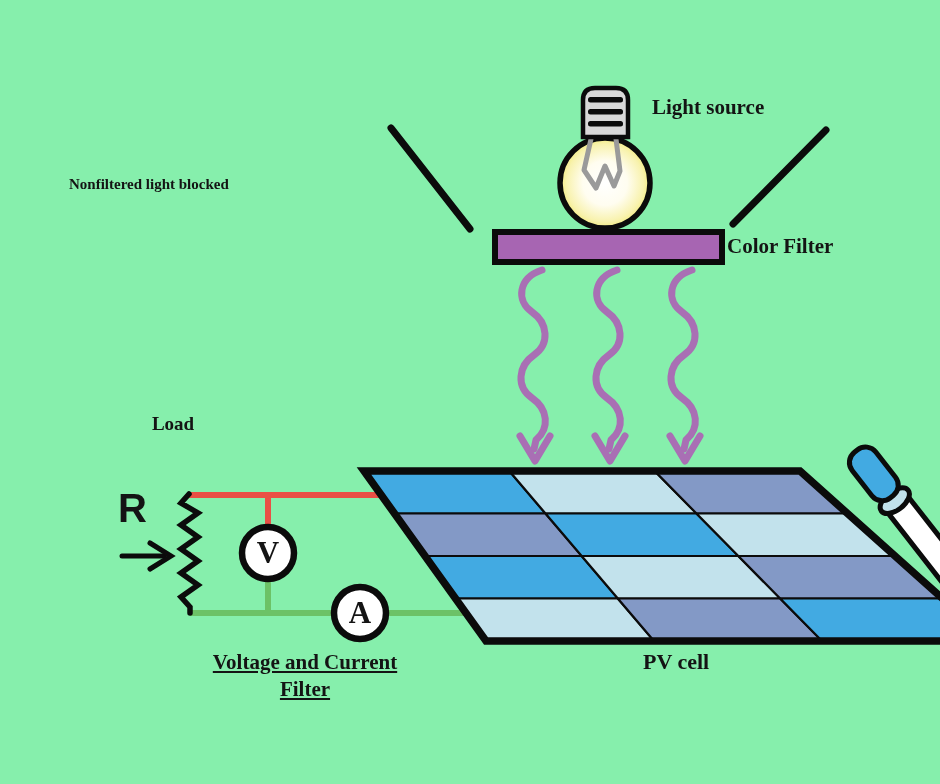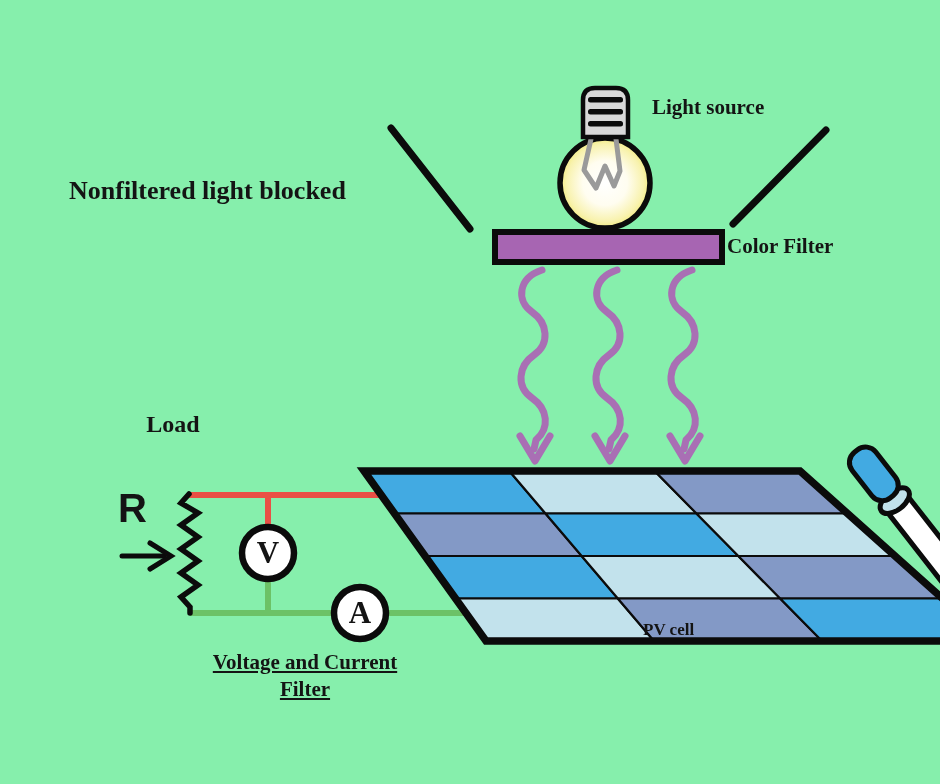--- a/index.html
+++ b/index.html
@@ -81,30 +81,30 @@
       <rect x="-13" y="64" width="26" height="130" fill="#ffffff" stroke="var(--ink)" stroke-width="5"></rect>
       <ellipse cx="0" cy="63" rx="17" ry="9.5" fill="var(--cell-pale)" stroke="var(--ink)" stroke-width="5"></ellipse>
       <rect x="-15" y="0" width="30" height="58" rx="13" fill="var(--cell-blue)" stroke="var(--ink)" stroke-width="5"></rect>
     </g>
 
     <circle cx="268" cy="553" r="26" fill="#ffffff" stroke="var(--ink)" stroke-width="6.5"></circle>
     <circle cx="360" cy="613" r="26" fill="#ffffff" stroke="var(--ink)" stroke-width="6.5"></circle>
   </svg>
 
   <div class="lbl" style="left:652px;top:95px;font-size:21px;">Light source</div>
-  <div class="lbl" style="left:69px;top:176px;font-size:26px;">Nonfiltered light blocked</div>
+  <div class="lbl" style="left:69px;top:176px;font-size:15px;">Nonfiltered light blocked</div>
   <div class="lbl" style="left:727px;top:234px;font-size:21px;">Color Filter</div>
 
-  <div class="lbl center" style="left:73px;top:411px;width:200px;font-size:24px;line-height:26px;">
+  <div class="lbl center" style="left:73px;top:411px;width:200px;font-size:19px;line-height:26px;">
     <div>Load</div>
   </div>
 
   <div class="lbl sans" style="left:118px;top:486px;font-size:40px;">R</div>
   <div class="lbl center" style="left:243px;top:535px;width:50px;font-size:31px;">V</div>
   <div class="lbl center" style="left:335px;top:595px;width:50px;font-size:31px;">A</div>
 
   <div class="lbl center" style="left:170px;top:649px;width:270px;font-size:21px;line-height:27px;text-decoration:underline;">
     <div>Voltage and Current</div>
     <div>Filter</div>
   </div>
 
-  <div class="lbl" style="left:643px;top:620px;font-size:17px;">PV cell</div>
+  <div class="lbl" style="left:643px;top:649px;font-size:22px;">PV cell</div>
 </div>
 
 </body></html>

